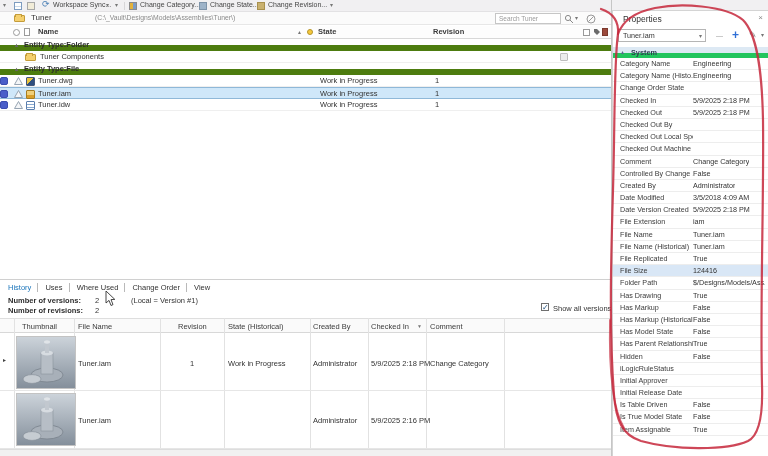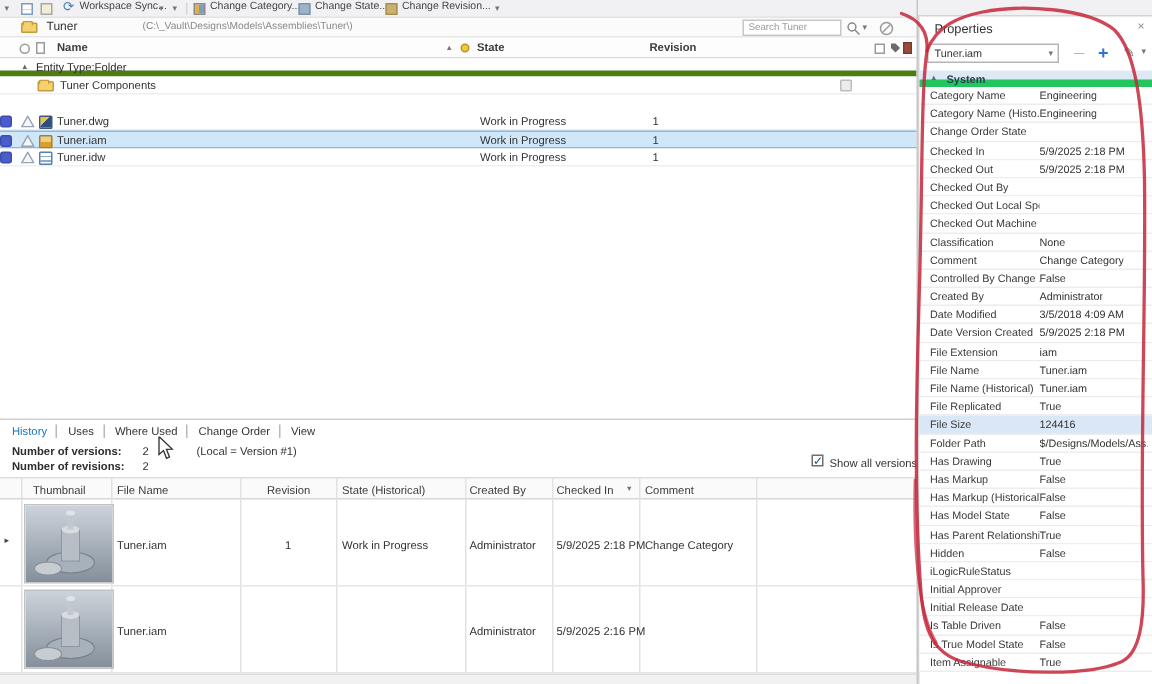--- a/index.html
+++ b/index.html
@@ -20,21 +20,21 @@
   .folder{position:absolute;width:11px;height:7px;background:#f5d06e;border:1px solid #c49c3a;border-radius:1px}
   .folder::before{content:"";position:absolute;left:0;top:-2px;width:5px;height:2px;background:#f5d06e;border:1px solid #c49c3a;border-bottom:none;border-radius:1px 1px 0 0}
   #search-box{position:absolute;left:495px;top:1px;width:66px;height:11px;border:1px solid #c6c6c6;background:#fff;font-family:"Liberation Sans",sans-serif;font-size:6.5px;padding:0 3px;color:#555}
   #search-box::placeholder{color:#9a9a9a}
 
   
   #grid{left:0;top:26px;width:725px;height:90px}
   .ghead{position:absolute;left:0;top:0;width:611px;height:13px;background:#fdfdfd;border-bottom:1px solid #d8d8d8}
   .ghead span{font-weight:bold;color:#3b3b3b}
   .grow{position:absolute;left:0;width:611px;height:12px;line-height:12px;border-bottom:1px solid #efefef;background:#fff}
-  .grp{font-weight:normal;color:#2d2d2d;border-bottom:4px solid #4d7c0f}
+  .grp{font-weight:bold;color:#2d2d2d;border-bottom:6px solid #4d7c0f}
   .sel{background:#cfe7f9;border-top:1px solid #8fb8d8;border-bottom:1px solid #8fb8d8}
   .cell{position:absolute;top:0;line-height:12px;white-space:nowrap}
   .swatch{position:absolute;top:2px;width:8px;height:8px;background:#4a5ec9;border:1px solid #3c4cb0;border-radius:2px}
   .grayicon{position:absolute;top:2px;width:8px;height:8px;background:#ececec;border:1px solid #bdbdbd;border-radius:1px}
   .warn{position:absolute;top:2px}
   .ficon{position:absolute;top:1.5px;width:9px;height:9px;border-radius:1px}
   .i-dwg{background:linear-gradient(135deg,#e8c33c 45%,#2e4e7e 45%);border:1px solid #44577a}
   .i-iam{background:linear-gradient(180deg,#f0cf7a 50%,#d99f2b 50%);border:1px solid #a87d22}
   .i-idw{background:repeating-linear-gradient(180deg,#fff 0 2px,#89a9cf 2px 3px);border:1px solid #5b7fae}
   .marker{position:absolute;font-size:6px;color:#444}
@@ -127,20 +127,24 @@
     <span class="cell" style="left:15px;font-size:6px;color:#666">▴</span>
     <span class="cell" style="left:24px">Entity Type:Folder</span>
   </div>
 
   <div class="grow" style="top:25px">
     <span class="folder" style="left:25px;top:3px"></span>
     <span class="cell" style="left:40px">Tuner Components</span>
     <span class="grayicon" style="left:560px"></span>
   </div>
 
+  <div class="grow grp" style="top:37px">
+    <span class="cell" style="left:15px;font-size:6px;color:#666">▴</span>
+    <span class="cell" style="left:24px">Entity Type:File</span>
+  </div>
 
   <div class="grow" style="top:49px">
     <svg class="warn" style="left:14px" width="9" height="8">
         <path d="M4.5 .5 L8.5 7.5 L.5 7.5 Z" fill="#f4f6f8" stroke="#97a4b2"></path>
       </svg>
     <span class="ficon i-dwg" style="left:26px"></span>
     <span class="cell" style="left:38px">Tuner.dwg</span>
     <span class="cell" style="left:320px">Work in Progress</span>
     <span class="cell" style="left:435px">1</span>
     <span class="swatch"></span>
@@ -302,24 +306,20 @@
       </div>
     <div class="prow">
         <span class="pname">Checked Out Local Spec</span>
         <span class="pval"></span>
       </div>
     <div class="prow">
         <span class="pname">Checked Out Machine</span>
         <span class="pval"></span>
       </div>
     <div class="prow">
-        <span class="pname">Classification</span>
-        <span class="pval">None</span>
-      </div>
-    <div class="prow">
         <span class="pname">Comment</span>
         <span class="pval">Change Category</span>
       </div>
     <div class="prow">
         <span class="pname">Controlled By Change ...</span>
         <span class="pval">False</span>
       </div>
     <div class="prow">
         <span class="pname">Created By</span>
         <span class="pval">Administrator</span>

